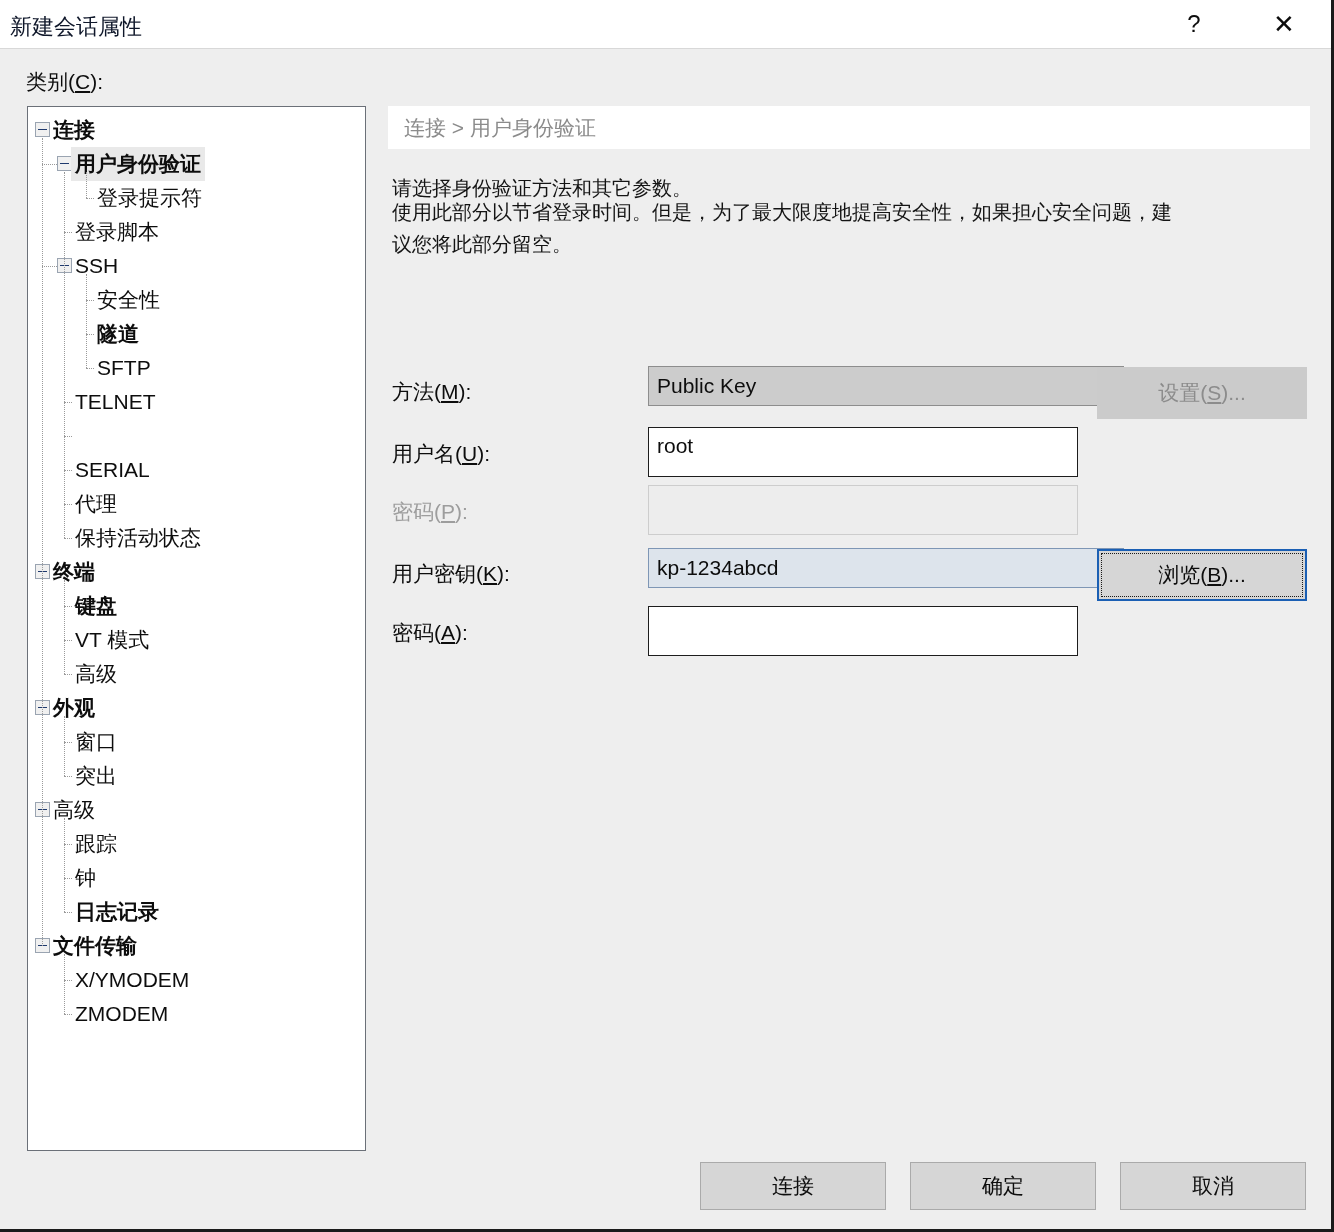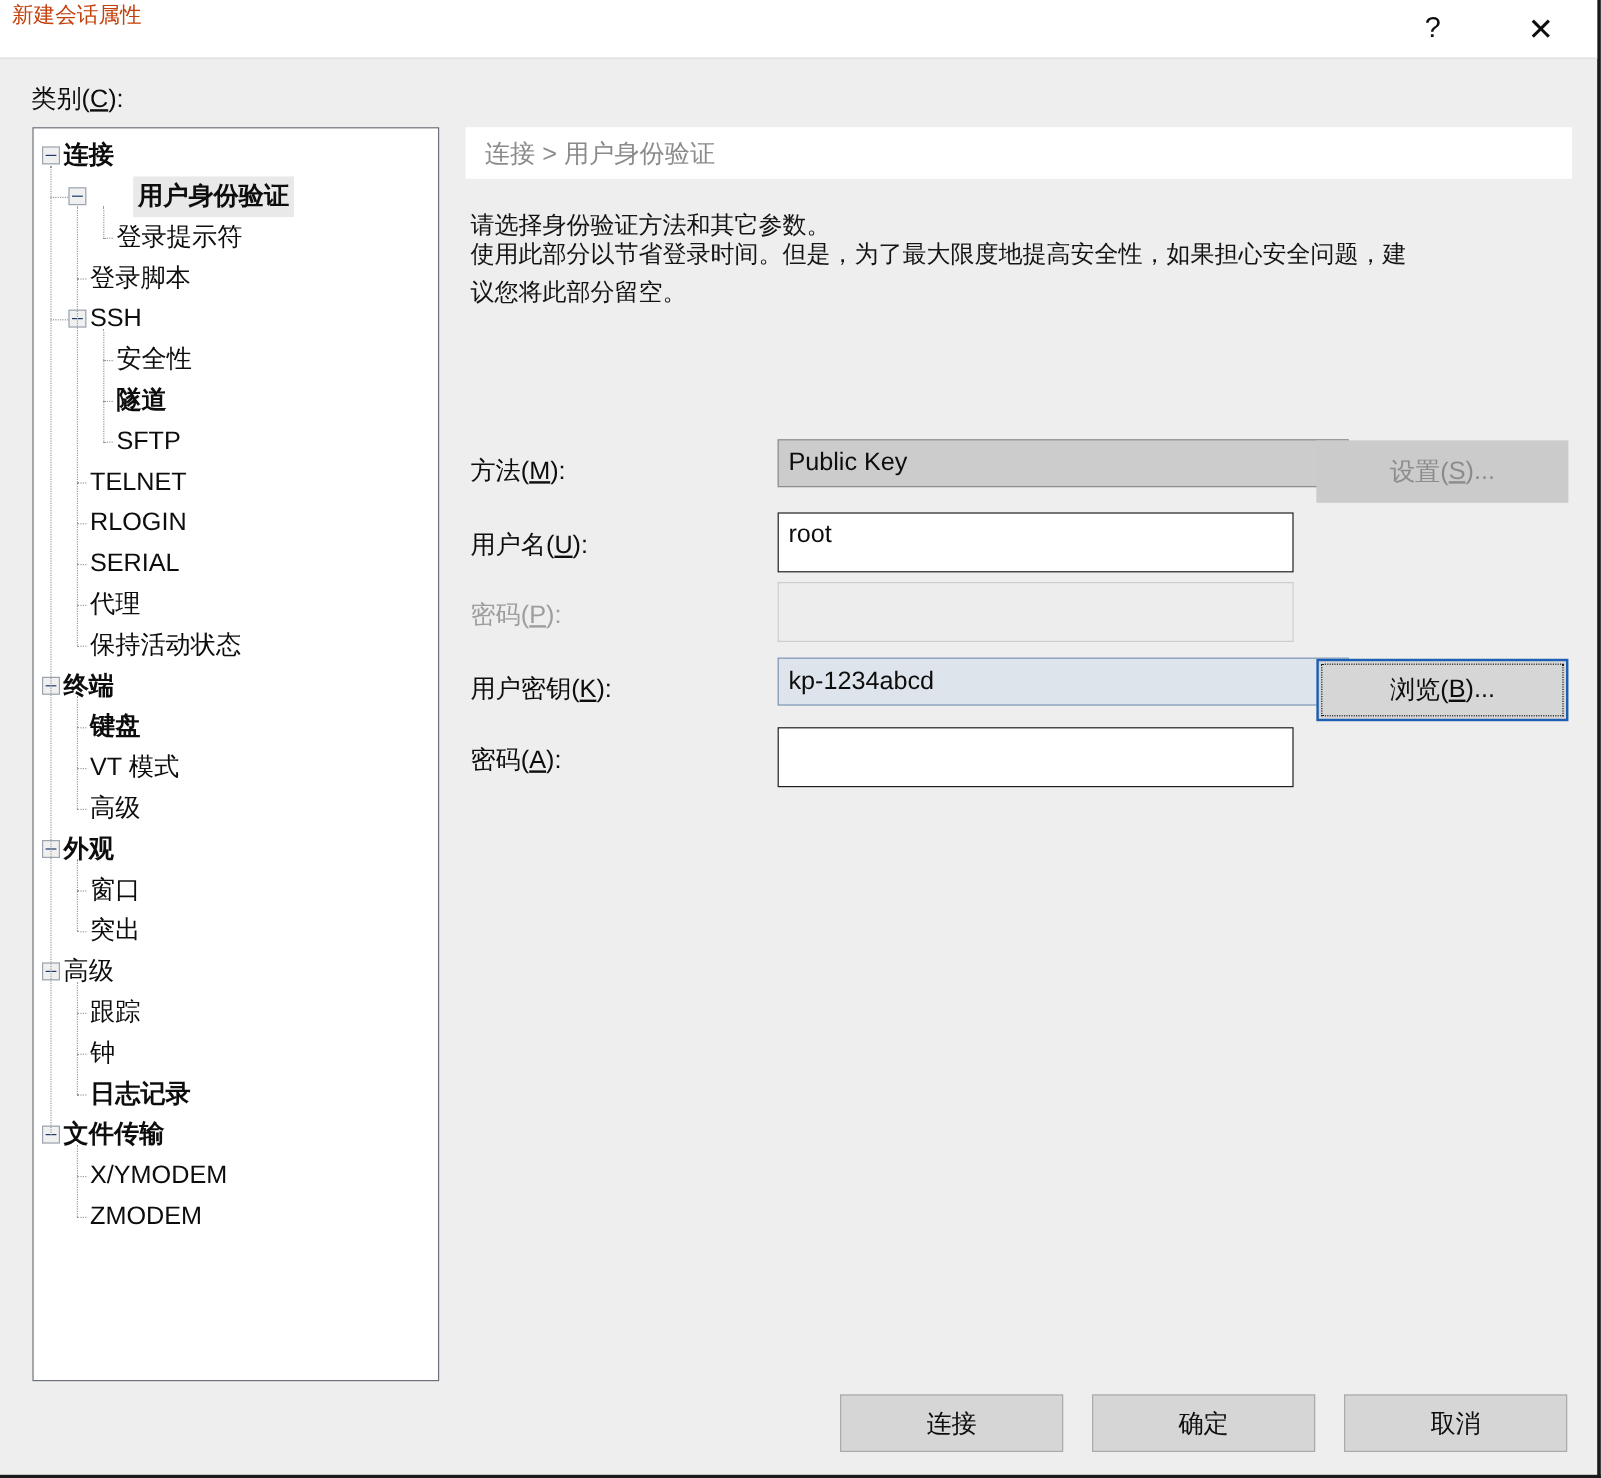--- a/index.html
+++ b/index.html
@@ -31,23 +31,23 @@
   #titlebar {
     position: absolute;
     left: 0; top: 0;
     width: 1331px;
     height: 48px;
     background: #ffffff;
     border-bottom: 1px solid #d8d8d8;
   }
   #title-text {
     position: absolute;
-    left: 10px; top: 0;
-    font-size: 18px;
-    color: #c2410c;
+    left: 10px; top: 12px;
+    font-size: 22px;
+    color: #0f172a;
     white-space: nowrap;
   }
   .titlebtn {
     position: absolute;
     top: 0;
     width: 62px;
     height: 47px;
     background: #ffffff;
     color: #0d0d0d;
     display: flex;
@@ -92,21 +92,21 @@
     top: 0;
     height: 34px;
     line-height: 34px;
     font-size: 21px;
     color: #0d0d0d;
     white-space: nowrap;
     padding: 0 4px;
     cursor: default;
   }
   .tree-label.bold { font-weight: bold; }
-  .tree-label.sel { background: #e9e9e9; margin-left: 40px; }
+  .tree-label.sel { background: #e9e9e9; }
 
   .expander {
     position: absolute;
     top: 9px;
     width: 15px;
     height: 15px;
     box-sizing: border-box;
     background: #f0f0f0;
     border: 1px solid #9aa4b1;
   }
@@ -313,23 +313,20 @@
         <div class="tree-label" style="left: 65px;">安全性</div>
       </div>
       <div class="tree-row" style="top: 210px;">
         <div class="tree-label bold" style="left: 65px;">隧道</div>
       </div>
       <div class="tree-row" style="top: 244px;">
         <div class="tree-label" style="left: 65px;">SFTP</div>
       </div>
       <div class="tree-row" style="top: 278px;">
         <div class="tree-label" style="left: 43px;">TELNET</div>
-      </div>
-      <div class="tree-row" style="top: 312px;">
-        <div class="tree-label" style="left: 43px;">RLOGIN</div>
       </div>
       <div class="tree-row" style="top: 346px;">
         <div class="tree-label" style="left: 43px;">SERIAL</div>
       </div>
       <div class="tree-row" style="top: 380px;">
         <div class="tree-label" style="left: 43px;">代理</div>
       </div>
       <div class="tree-row" style="top: 414px;">
         <div class="tree-label" style="left: 43px;">保持活动状态</div>
       </div>

